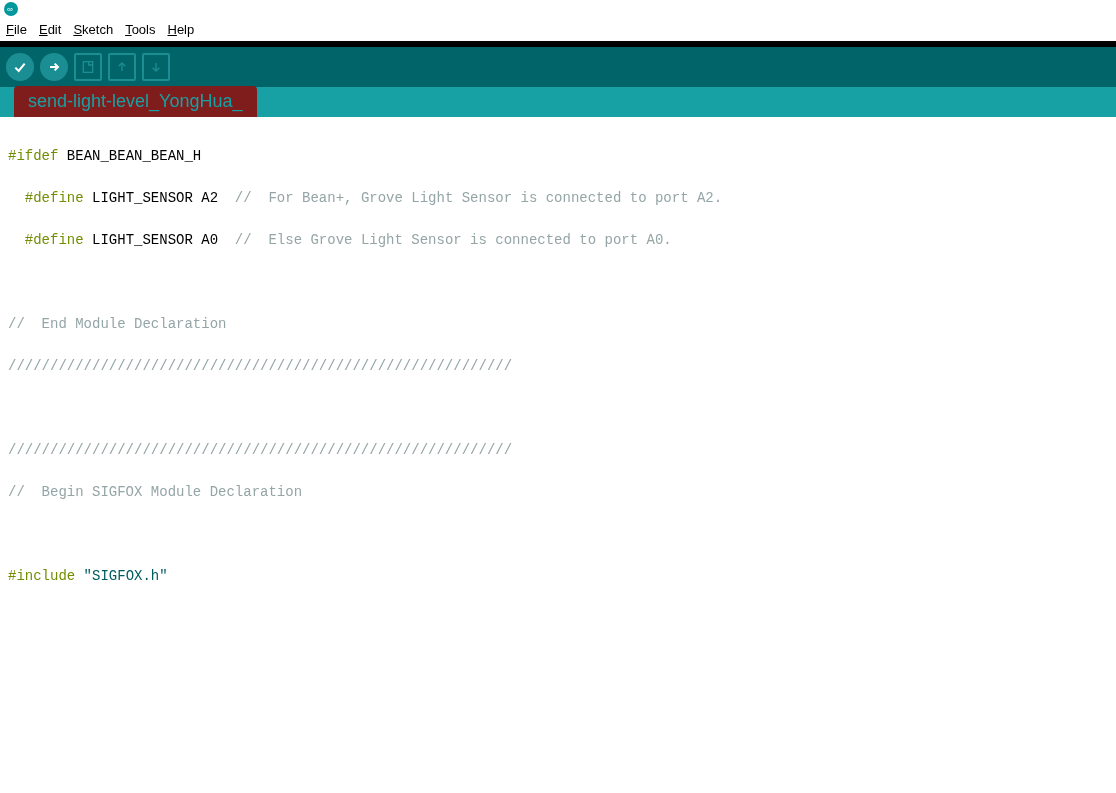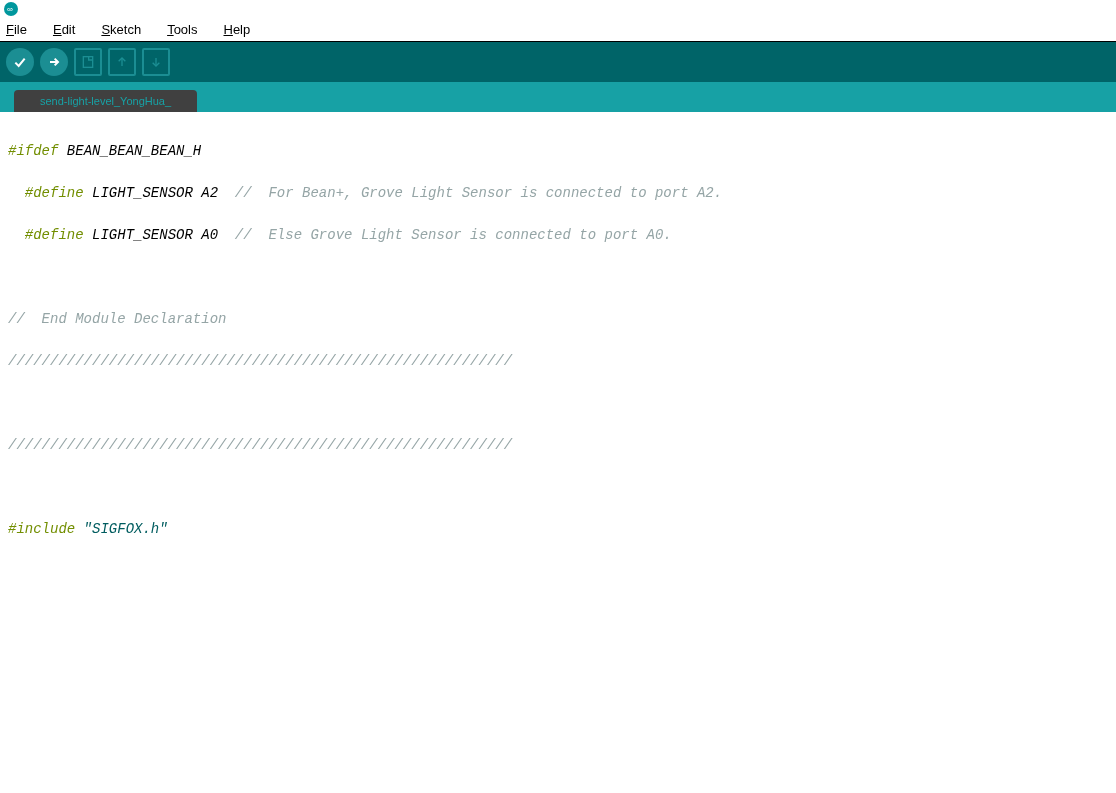--- a/index.html
+++ b/index.html
@@ -24,24 +24,24 @@
   .titlebar .logo {
     width: 14px; height: 14px;
     border-radius: 50%;
     background: #00979d;
     display: inline-flex;
     align-items: center; justify-content: center;
     color: #fff;
   }
   .menubar {
     display: flex;
-    gap: 26px;
+    gap: 12px;
     padding: 4px 6px;
     font-size: 13px;
-    border-bottom: 1px solid #000000;
+    border-bottom: 6px solid #000000;
   }
   .menubar span { cursor: default; }
   .menubar span u { text-decoration: underline; }
   .toolbar {
     background: #006468;
     height: 40px;
     display: flex;
     align-items: center;
     padding: 0 6px;
     gap: 6px;
@@ -67,37 +67,37 @@
   }
   .tbtn svg, .tbtn-square svg { width: 16px; height: 16px; }
   .tabrow {
     background: #17a1a5;
     height: 30px;
     display: flex;
     align-items: flex-end;
     padding-left: 14px;
   }
   .tab {
-    background: #404040;
+    background: #7f1d1d;
     color: #17a1a5;
-    font-size: 11px;
-    padding: 5px 26px;
+    font-size: 18px;
+    padding: 5px 14px;
     border-top-left-radius: 4px;
     border-top-right-radius: 4px;
     cursor: pointer;
   }
   .editor {
     font-family: Consolas, "Courier New", monospace;
     font-size: 14px;
     line-height: 21px;
     padding: 8px 8px 20px 8px;
     white-space: pre;
     overflow-x: hidden;
   }
-  .line { white-space: pre; font-style: italic; }
+  .line { white-space: pre; }
   .c-preproc { color: #728e00; }
   .c-macro   { color: #000; }
   .c-comment { color: #95a5a6; }
   .c-quoted  { color: #005c5f; }
 </style>
 </head>
 <body>
 
 <div class="titlebar">
   <span class="logo">
@@ -155,20 +155,21 @@
 
 <div class="editor">
 <div class="line"><span class="c-preproc">#ifdef</span><span class="c-macro"> BEAN_BEAN_BEAN_H</span></div>
 <div class="line"><span class="c-preproc">  #define</span><span class="c-macro"> LIGHT_SENSOR A2  </span><span class="c-comment">//  For Bean+, Grove Light Sensor is connected to port A2.</span></div>
 <div class="line"><span class="c-preproc">  #define</span><span class="c-macro"> LIGHT_SENSOR A0  </span><span class="c-comment">//  Else Grove Light Sensor is connected to port A0.</span></div>
 <div class="line">&nbsp;</div>
 <div class="line"><span class="c-comment">//  End Module Declaration</span></div>
 <div class="line"><span class="c-comment">////////////////////////////////////////////////////////////</span></div>
 <div class="line">&nbsp;</div>
 <div class="line"><span class="c-comment">////////////////////////////////////////////////////////////</span></div>
+<div class="line"><span class="c-comment">//  Begin SIGFOX Module Declaration</span></div>
 <div class="line">&nbsp;</div>
 <div class="line"><span class="c-preproc">#include</span><span class="c-quoted"> "SIGFOX.h"</span></div>
 <div class="line">&nbsp;</div>
 <div class="line">&nbsp;</div>
 
 
 
 
 
 

